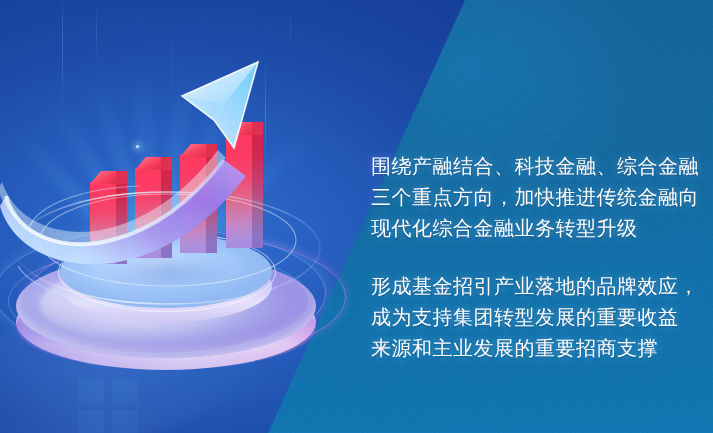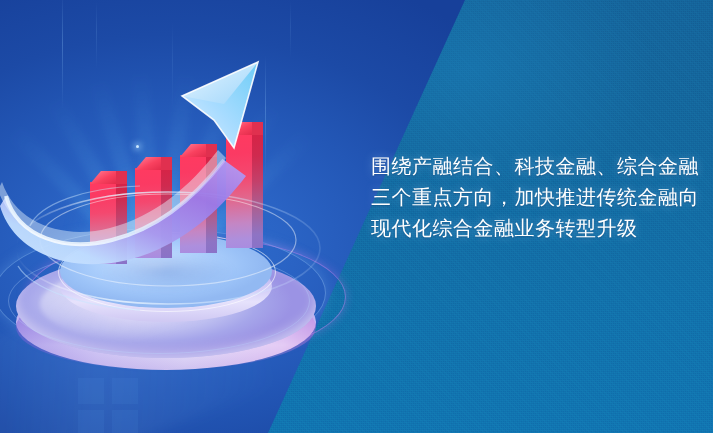--- a/index.html
+++ b/index.html
@@ -347,15 +347,18 @@
       <path d="M182 96 L258 62 L224 104 Z" fill="url(#headg2)" opacity=".95"></path>
       <path d="M182 96 L258 62 L234 148 L214 120 Z" fill="none" stroke="rgba(255,255,255,.9)" stroke-width="1.6"></path>
     </svg>
   </div>
 
   <div id="copy">
     <div class="para"><span>围绕产融结合、科技金融、综合金融</span>
 <span>三个重点方向，加快推进传统金融向</span>
 <span>现代化综合金融业务转型升级</span></div>
 
+    <div class="para second"><span>形成基金招引产业落地的品牌效应，</span>
+<span>成为支持集团转型发展的重要收益</span>
+<span>来源和主业发展的重要招商支撑</span></div>
   </div>
 
 </div>
 
 </body></html>

